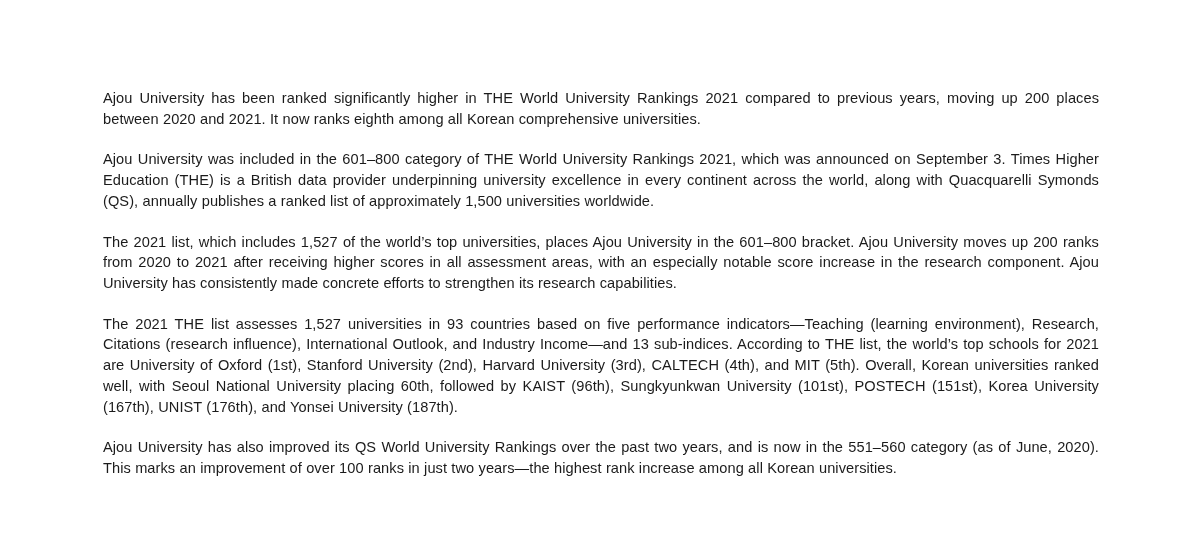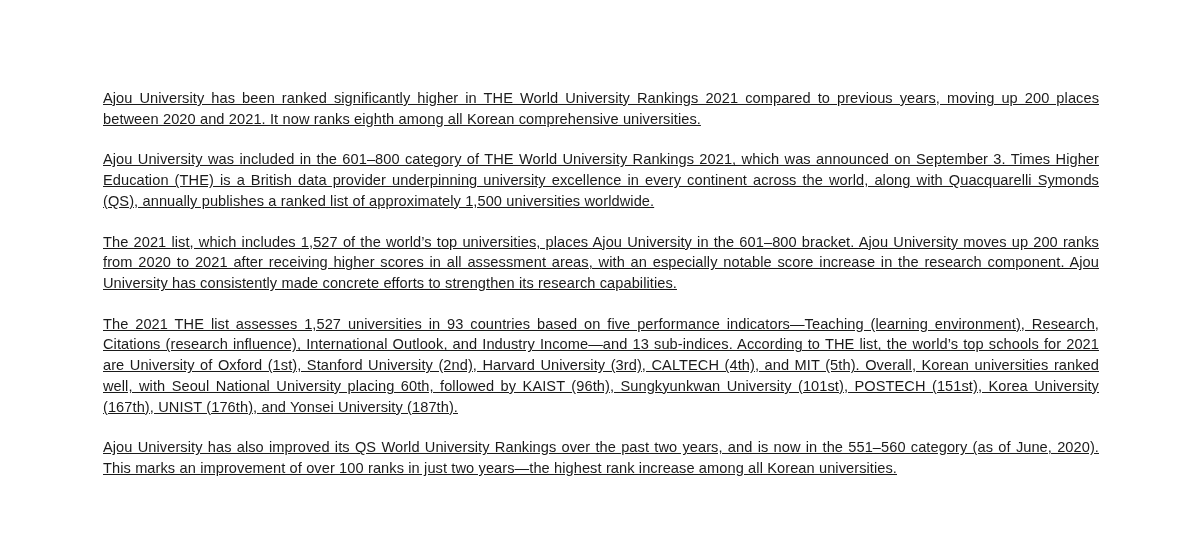--- a/index.html
+++ b/index.html
@@ -16,21 +16,20 @@
   }
   .page {
     position: relative;
     width: 1201px;
     height: 545px;
     box-sizing: border-box;
     padding: 88px 101px 0 103px;
   }
   .article {
     width: 996px;
-    text-decoration: underline;
   }
   .para {
     margin: 0 0 20px 0;
     font-size: 14.6px;
     line-height: 1.42;
     text-align: justify;
     text-justify: inter-word;
     letter-spacing: 0.005em;
     color: #1b1b1b;
     -webkit-hyphens: none;

